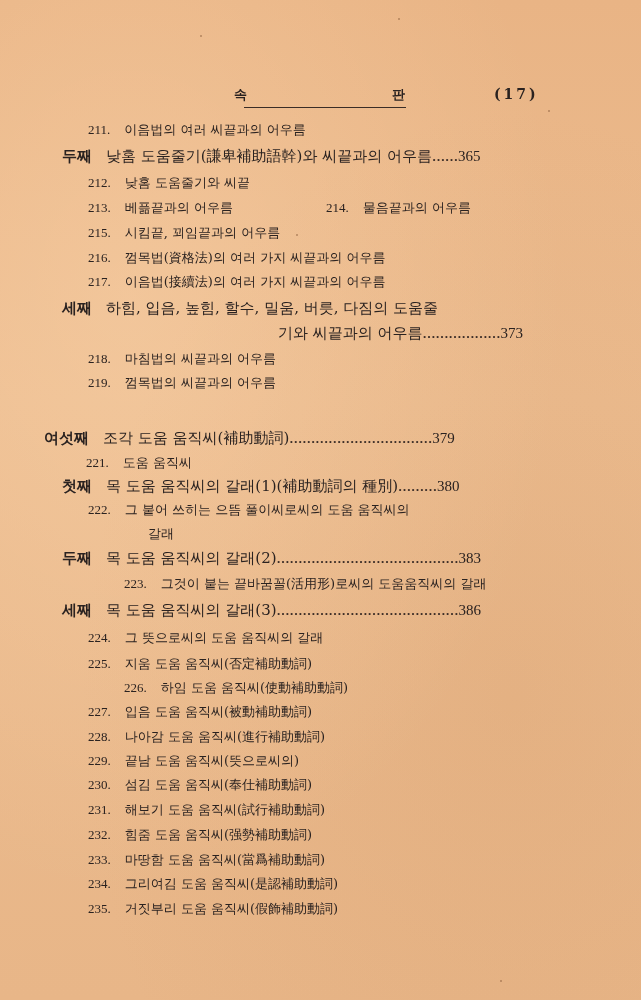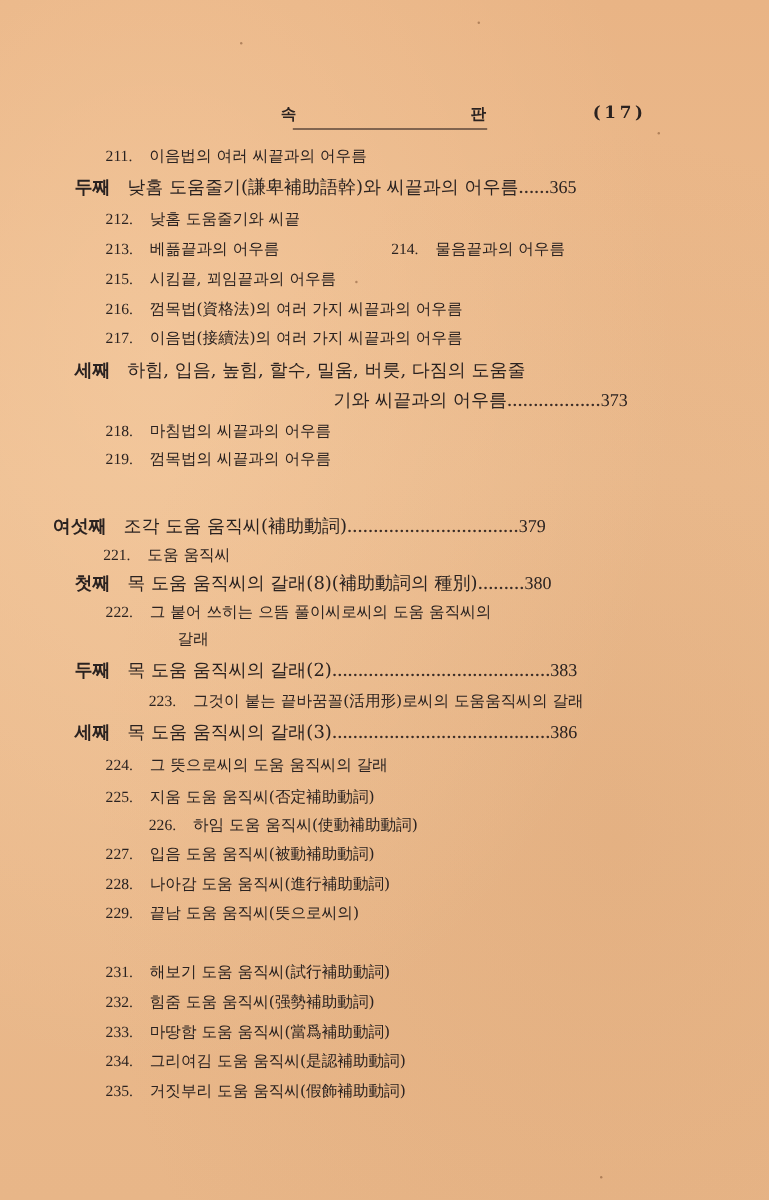--- a/index.html
+++ b/index.html
@@ -90,21 +90,21 @@
 
   <div class="line sec" style="left:44px;top:428px;">
     <span class="lead">여섯째</span><span class="txt">조각  도움  움직씨(補助動詞)</span><span class="dots">……………………………</span><span class="pg">379</span>
   </div>
 
   <div class="line" style="left:86px;top:453px;">
     <span class="num">221.</span><span>도움  움직씨</span>
   </div>
 
   <div class="line sec" style="left:62px;top:476px;">
-    <span class="lead">첫째</span><span class="txt">목  도움 움직씨의  갈래(8)(補助動詞의  種別)</span><span class="dots">………</span><span class="pg">380</span>
+    <span class="lead">첫째</span><span class="txt">목  도움 움직씨의  갈래(1)(補助動詞의  種別)</span><span class="dots">………</span><span class="pg">380</span>
   </div>
 
   <div class="line" style="left:88px;top:500px;">
     <span class="num">222.</span><span>그  붙어  쓰히는  으뜸  풀이씨로씨의  도움  움직씨의</span>
   </div>
   <div class="line" style="left:148px;top:524px;">
     <span>갈래</span>
   </div>
 
   <div class="line sec" style="left:62px;top:548px;">
@@ -136,20 +136,23 @@
   </div>
 
   <div class="line" style="left:88px;top:727px;">
     <span class="num">228.</span><span>나아감  도움  움직씨(進行補助動詞)</span>
   </div>
 
   <div class="line" style="left:88px;top:751px;">
     <span class="num">229.</span><span>끝남  도움  움직씨(뜻으로씨의)</span>
   </div>
 
+  <div class="line" style="left:88px;top:775px;">
+    <span class="num">230.</span><span>섬김  도움  움직씨(奉仕補助動詞)</span>
+  </div>
 
   <div class="line" style="left:88px;top:800px;">
     <span class="num">231.</span><span>해보기  도움  움직씨(試行補助動詞)</span>
   </div>
 
   <div class="line" style="left:88px;top:825px;">
     <span class="num">232.</span><span>힘줌  도움  움직씨(强勢補助動詞)</span>
   </div>
 
   <div class="line" style="left:88px;top:850px;">

